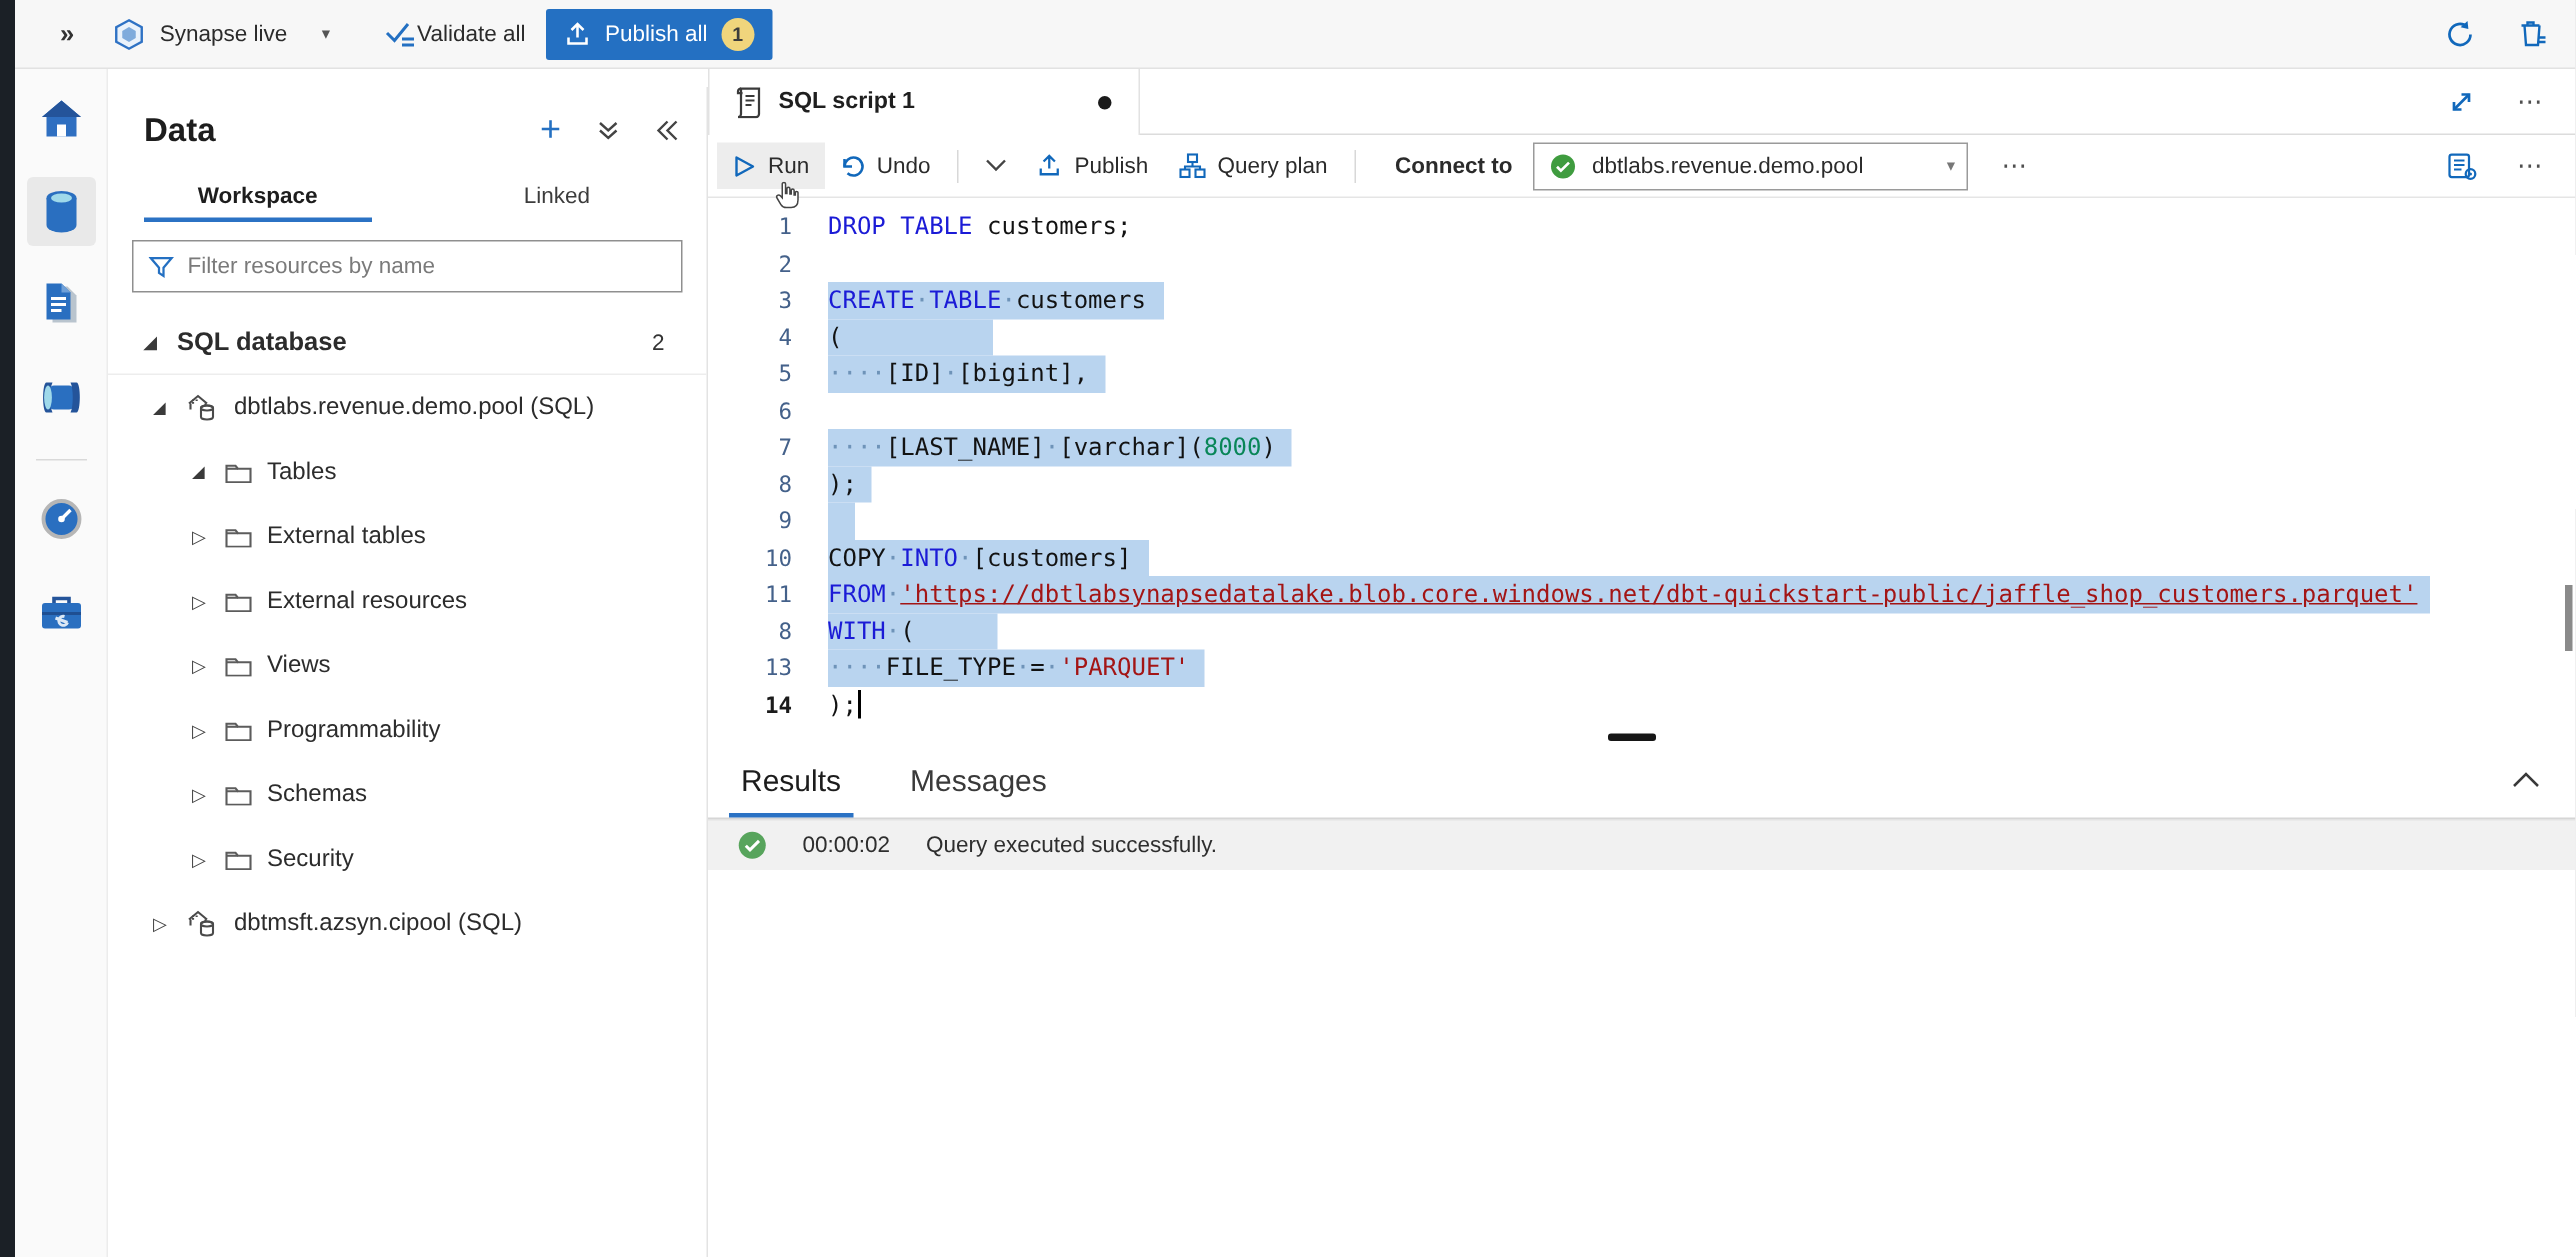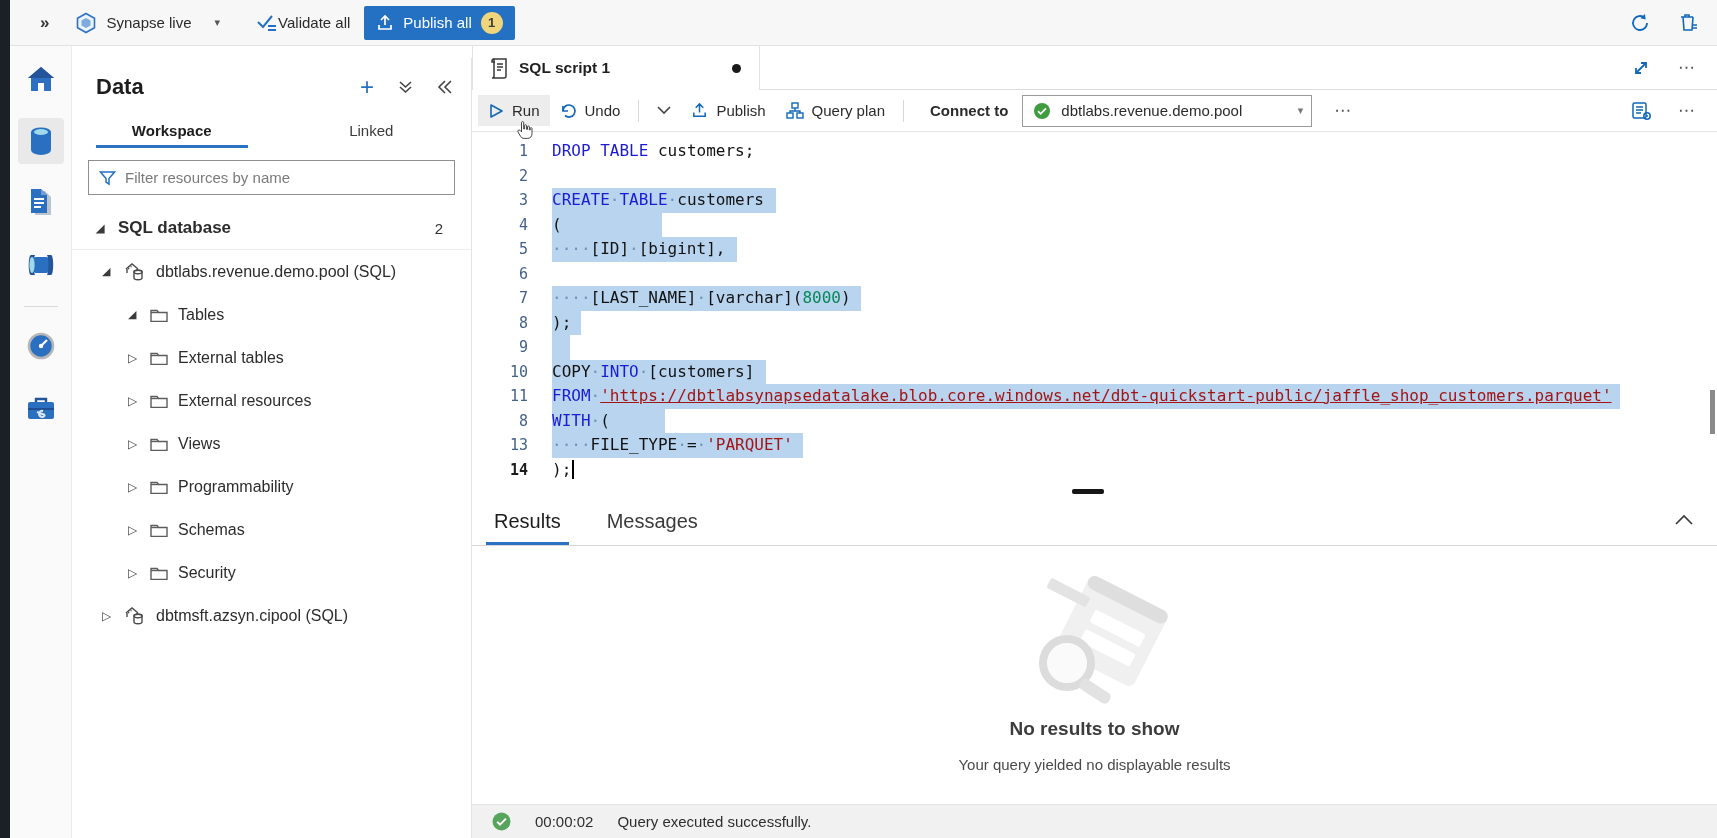--- a/index.html
+++ b/index.html
@@ -510,37 +510,20 @@
     <div class="results-tabs">
       <div class="rtab active">Results</div>
       <div class="rtab">Messages</div>
       <button class="icon-btn rtabs-collapse">
         <svg width="18" height="11" viewBox="0 0 18 11">
             <path d="M1 10 l8-8 8 8" fill="none" stroke="#3a3a3a" stroke-width="1.7"></path>
           </svg>
       </button>
     </div>
 
-    <div class="results-body">
-      <div class="empty-illustration">
-        <svg width="170" height="150" viewBox="0 0 170 150">
-          <g transform="rotate(27 100 70)">
-            <rect x="58" y="28" width="88" height="84" rx="7" fill="#f0f0f0"></rect>
-            <rect x="58" y="28" width="88" height="14" rx="7" fill="#dedede"></rect>
-            <rect x="24" y="50" width="44" height="11" rx="2" fill="#e3e3e3"></rect>
-            <rect x="78" y="58" width="56" height="14" rx="2" fill="#fff"></rect>
-            <rect x="78" y="80" width="56" height="14" rx="2" fill="#fff"></rect>
-          </g>
-          <circle cx="57" cy="103" r="24" fill="#fafafa" stroke="#dcdcdc" stroke-width="8"></circle>
-          <rect x="74" y="117" width="34" height="12" rx="5" transform="rotate(33 74 117)" fill="#e2e2e2"></rect>
-        </svg>
-      </div>
-      <div class="empty-title">No results to show</div>
-      <div class="empty-sub">Your query yielded no displayable results</div>
-    </div>
 
     <div class="statusbar">
       <span>
         <svg width="19" height="19" viewBox="0 0 19 19">
           <circle cx="9.5" cy="9.5" r="9" fill="#57a45c"></circle>
           <path d="M5.2 9.8 l2.8 2.8 L14 6.6" fill="none" stroke="#fff" stroke-width="2"></path>
         </svg>
       </span>
       <span class="st-text">00:00:02</span>
       <span class="st-text">Query executed successfully.</span>

